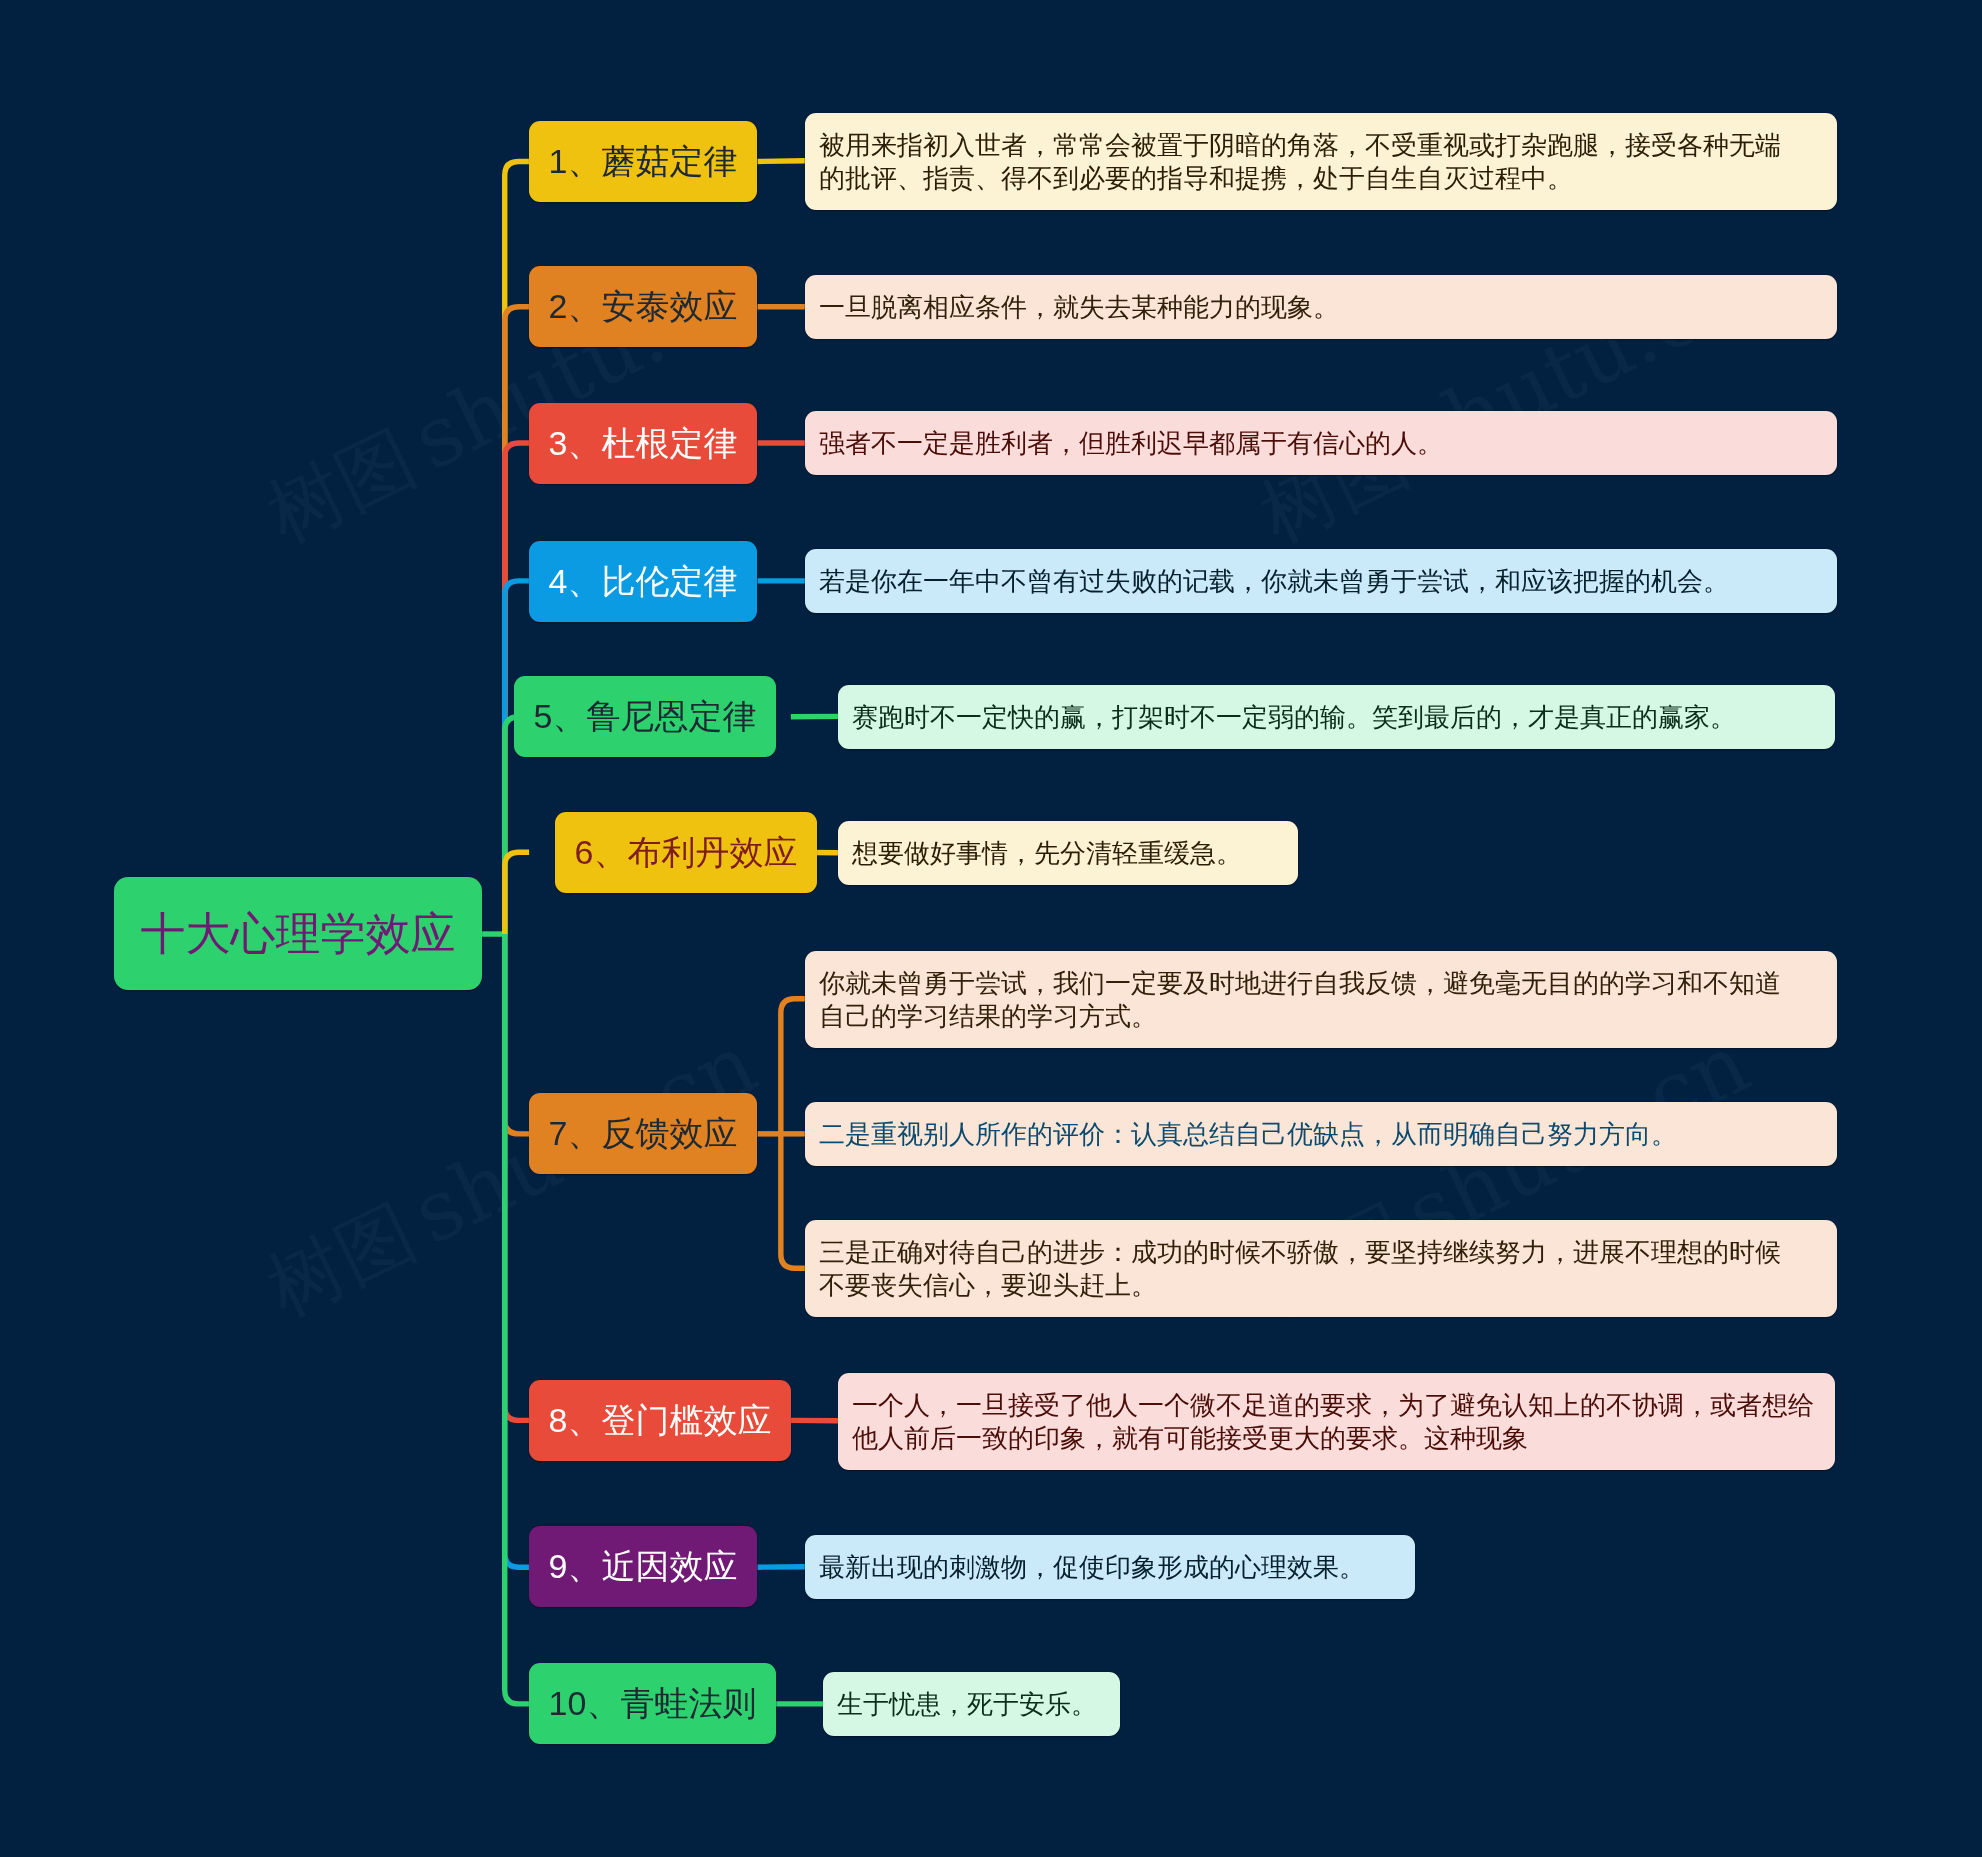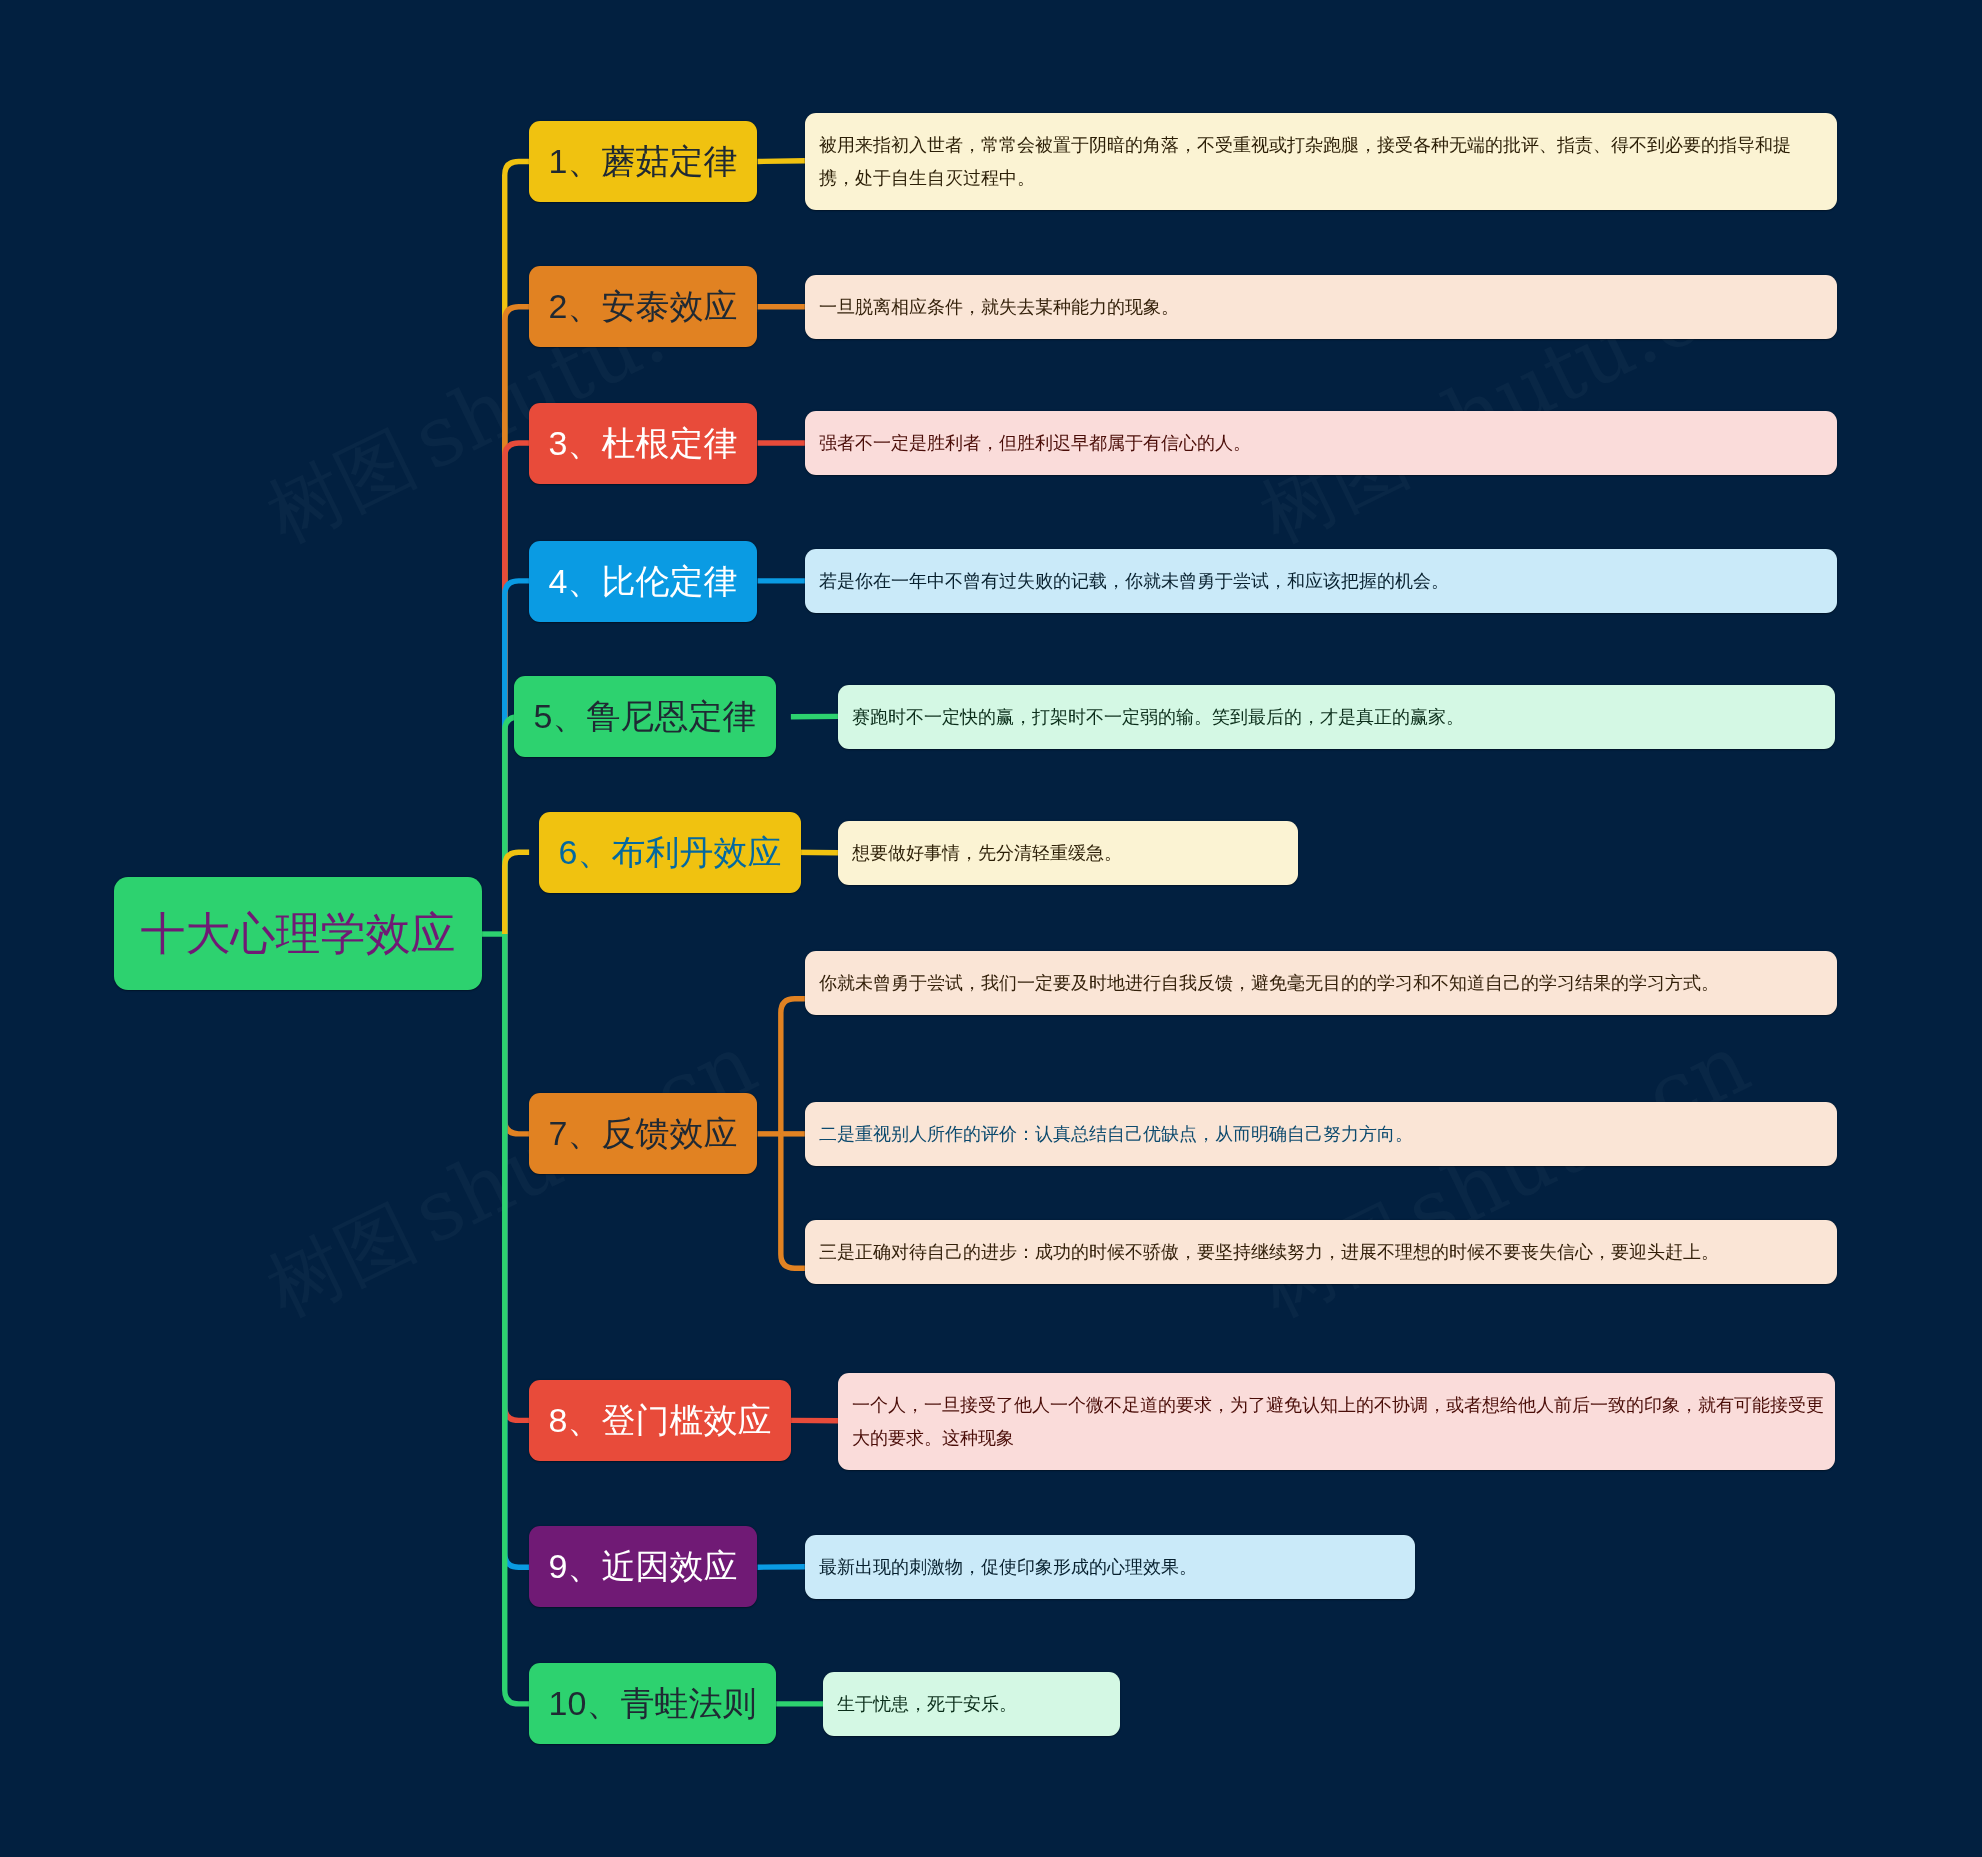--- a/index.html
+++ b/index.html
@@ -17,21 +17,21 @@
   #watermark-layer .wm-domain{font-family:"DejaVu Serif",serif;font-size:84px;
        margin-left:12.4px;}
   #connector-edges{position:absolute;left:0;top:0;width:1983px;height:1858px;z-index:1;}
   .node{position:absolute;z-index:3;display:flex;align-items:center;justify-content:center;
         border-radius:11px;box-sizing:border-box;white-space:nowrap;letter-spacing:0px;
         box-shadow:0 0.8px 1.5px rgba(0,0,0,0.40);}
   .node-root{font-size:45px;border-radius:14px;}
   .node-lvl1{font-size:34px;}
   .leaf{position:absolute;z-index:3;border-radius:11px;box-sizing:border-box;
         padding:15.5px 0 15.5px 14px;box-shadow:0 0.8px 1.5px rgba(0,0,0,0.40);}
-  .leaf-text{font-size:18px;line-height:33px;width:977px;
+  .leaf-text{font-size:26px;line-height:33px;width:977px;
         word-break:break-all;white-space:normal;}
 </style>
 </head>
 <body>
 
 <div id="watermark-layer">
 
   <div class="wm" style="left:290px;top:471px"><span class="wm-brand">树图</span><span class="wm-domain">shutu.cn</span></div>
   <div class="wm" style="left:1283px;top:471px"><span class="wm-brand">树图</span><span class="wm-domain">shutu.cn</span></div>
 
@@ -97,21 +97,21 @@
     </div>
   <div class="leaf" style="left:805px;top:549px;width:1032px;background:#CAEAF9;color:#07202E">
       <div class="leaf-text">若是你在一年中不曾有过失败的记载，你就未曾勇于尝试，和应该把握的机会。</div>
     </div>
   <div class="node node-lvl1" style="left:514px;top:676px;width:262px;height:81px;background:#2DD26F;color:#1F2933">
       <span>5、鲁尼恩定律</span>
     </div>
   <div class="leaf" style="left:838px;top:685px;width:997px;background:#D4F8E4;color:#0B2E1A">
       <div class="leaf-text">赛跑时不一定快的赢，打架时不一定弱的输。笑到最后的，才是真正的赢家。</div>
     </div>
-  <div class="node node-lvl1" style="left:539px;top:812px;width:262px;height:81px;background:#F0C210;color:#0369a1">
+  <div class="node node-lvl1" style="left:555px;top:812px;width:262px;height:81px;background:#F0C210;color:#7f1d1d">
       <span>6、布利丹效应</span>
     </div>
   <div class="leaf" style="left:838px;top:821px;width:460px;background:#FBF3D3;color:#2B1E06">
       <div class="leaf-text">想要做好事情，先分清轻重缓急。</div>
     </div>
   <div class="node node-lvl1" style="left:529px;top:1093px;width:228px;height:81px;background:#E18222;color:#1F2933">
       <span>7、反馈效应</span>
     </div>
   <div class="leaf" style="left:805px;top:951px;width:1032px;background:#FAE5D6;color:#33200A">
       <div class="leaf-text">你就未曾勇于尝试，我们一定要及时地进行自我反馈，避免毫无目的的学习和不知道自己的学习结果的学习方式。</div>

